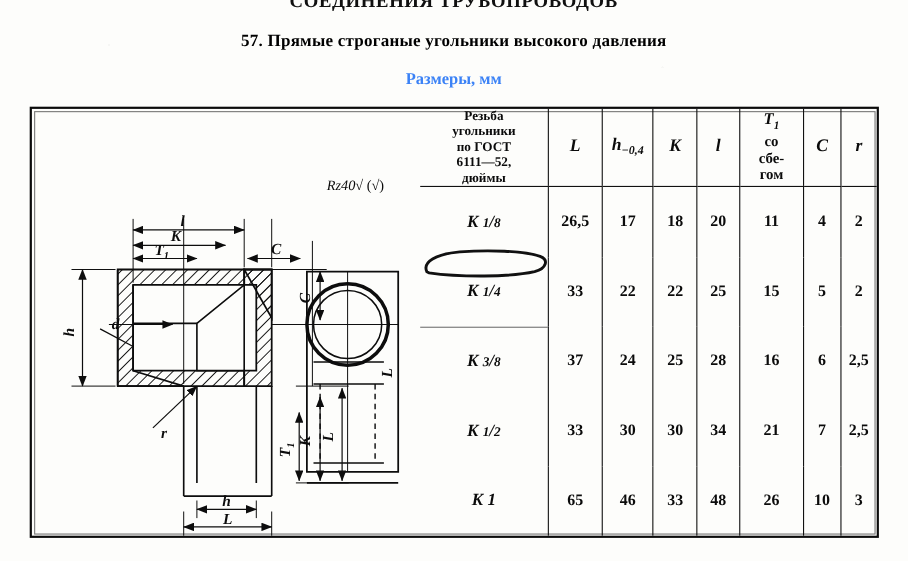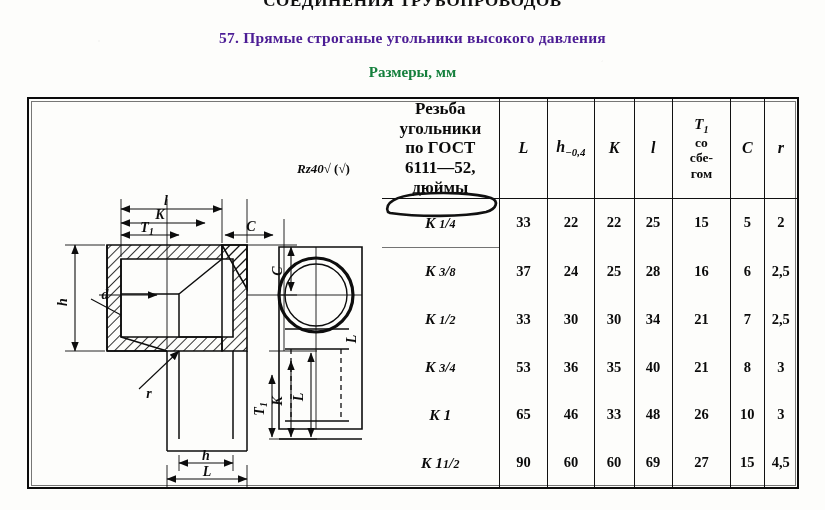--- a/index.html
+++ b/index.html
@@ -25,65 +25,65 @@
     opacity:.85;
   }
   .running-head{
     position:absolute;top:-9px;left:0;width:825px;text-align:center;
     font-weight:bold;font-size:17px;letter-spacing:.6px;
     color:#101010;white-space:nowrap;
     clip-path:inset(9px 0 0 0);
   }
   .sec-title{
     position:absolute;top:29px;left:0;width:825px;text-align:center;
-    font-weight:bold;font-size:15.5px;letter-spacing:.2px;color:#4c1d95;
+    font-weight:bold;font-size:15.5px;letter-spacing:.2px;color:#000000;
   }
   .sizes-line{
     position:absolute;top:64px;left:0;width:825px;text-align:center;
-    font-weight:bold;font-size:15px;color:#15803d;
+    font-weight:bold;font-size:15px;color:#3b82f6;
   }
 
   
   .frame{
     position:absolute;left:27px;top:97px;width:772px;height:392px;
     border:2.5px solid #0b0b0b;
     background:#fdfdfb;
     box-sizing:border-box;
   }
   .frame-inner{
     position:absolute;left:1.5px;top:1.5px;right:1.5px;bottom:1.5px;
     border:1px solid rgba(10,10,10,.55);
     pointer-events:none;
   }
 
   
   .fig-pane{position:absolute;left:0;top:0;width:353px;height:388px;}
   .fig-pane svg{display:block;}
   .rz-note{
     position:absolute;left:268px;top:62px;font-style:italic;font-size:13px;
-    font-weight:bold;
+    font-weight:normal;
   }
 
   
   .tbl-pane{position:absolute;left:353px;top:0;right:0;bottom:0;}
   table.spec{
     border-collapse:collapse;width:100%;height:100%;
     font-size:14.5px;color:#0b0b0b;
   }
   table.spec th, table.spec td{
     border-left:1.6px solid #111;
     text-align:center;vertical-align:middle;
     padding:0;
   }
   table.spec th:first-child, table.spec td:first-child{border-left:none;}
   thead th{
     font-weight:bold;line-height:1.16;padding:4px 2px;
     border-bottom:1.8px solid #111;
   }
-  .th-thread{font-size:17px;width:118px;}
+  .th-thread{font-size:12px;width:118px;}
   .th-sym{font-family:"Liberation Serif",serif;font-style:italic;font-size:16px;font-weight:bold;}
   .th-t1{font-size:13.5px;line-height:1.12;}
   tbody td{height:24.5px;font-weight:bold;}
   td.thread{font-style:italic;font-size:15.5px;position:relative;}
   .col-L{width:49px;} .col-h{width:46px;} .col-K{width:40px;}
   .col-l{width:38px;} .col-T{width:59px;} .col-C{width:33px;} .col-r{width:33px;}
   .frac{font-size:.78em;}
   .sub{font-size:.68em;vertical-align:sub;}
   .hi-underline{
     position:absolute;left:0;top:0;width:100%;height:1.3px;
@@ -239,20 +239,30 @@
             <div>со</div>
             <div>сбе-</div>
             <div>гом</div>
           </th>
           <th class="th-sym col-C">C</th>
           <th class="th-sym col-r">r</th>
         </tr>
       </thead>
       <tbody id="tbody">
           <tr>
+            <td class="thread">K <span class="frac">1</span>/<span class="frac">8</span></td>
+            <td class="col-L">26,5</td>
+            <td class="col-h">17</td>
+            <td class="col-K">18</td>
+            <td class="col-l">20</td>
+            <td class="col-T">11</td>
+            <td class="col-C">4</td>
+            <td class="col-r">2</td>
+          </tr>
+          <tr>
             <td class="thread">K <span class="frac">1</span>/<span class="frac">4</span><span class="hi-underline" style="top: 100%;"></span><svg class="pen-ellipse" viewBox="0 0 124 28">
                 <path d="M10,22 C6,13 18,6 40,4 C66,2 98,3 113,8 C121,11 119,19 108,22 C86,27 40,27 12,23 Z" fill="none" stroke="#111111" stroke-width="2.6" stroke-linecap="round"></path>
               </svg></td>
             <td class="col-L">33</td>
             <td class="col-h">22</td>
             <td class="col-K">22</td>
             <td class="col-l">25</td>
             <td class="col-T">15</td>
             <td class="col-C">5</td>
             <td class="col-r">2</td>
@@ -271,45 +281,25 @@
             <td class="thread">K <span class="frac">1</span>/<span class="frac">2</span></td>
             <td class="col-L">33</td>
             <td class="col-h">30</td>
             <td class="col-K">30</td>
             <td class="col-l">34</td>
             <td class="col-T">21</td>
             <td class="col-C">7</td>
             <td class="col-r">2,5</td>
           </tr>
           <tr>
-            <td class="thread">K <span class="frac">3</span>/<span class="frac">4</span></td>
-            <td class="col-L">53</td>
-            <td class="col-h">36</td>
-            <td class="col-K">35</td>
-            <td class="col-l">40</td>
-            <td class="col-T">21</td>
-            <td class="col-C">8</td>
-            <td class="col-r">3</td>
-          </tr>
-          <tr>
             <td class="thread">K 1</td>
             <td class="col-L">65</td>
             <td class="col-h">46</td>
             <td class="col-K">33</td>
             <td class="col-l">48</td>
             <td class="col-T">26</td>
             <td class="col-C">10</td>
             <td class="col-r">3</td>
           </tr>
-          <tr>
-            <td class="thread">K 1<span class="frac">1</span>/<span class="frac">2</span></td>
-            <td class="col-L">90</td>
-            <td class="col-h">60</td>
-            <td class="col-K">60</td>
-            <td class="col-l">69</td>
-            <td class="col-T">27</td>
-            <td class="col-C">15</td>
-            <td class="col-r">4,5</td>
-          </tr>
         </tbody>
     </table>
   </div>
 </div>
 
 </body></html>

